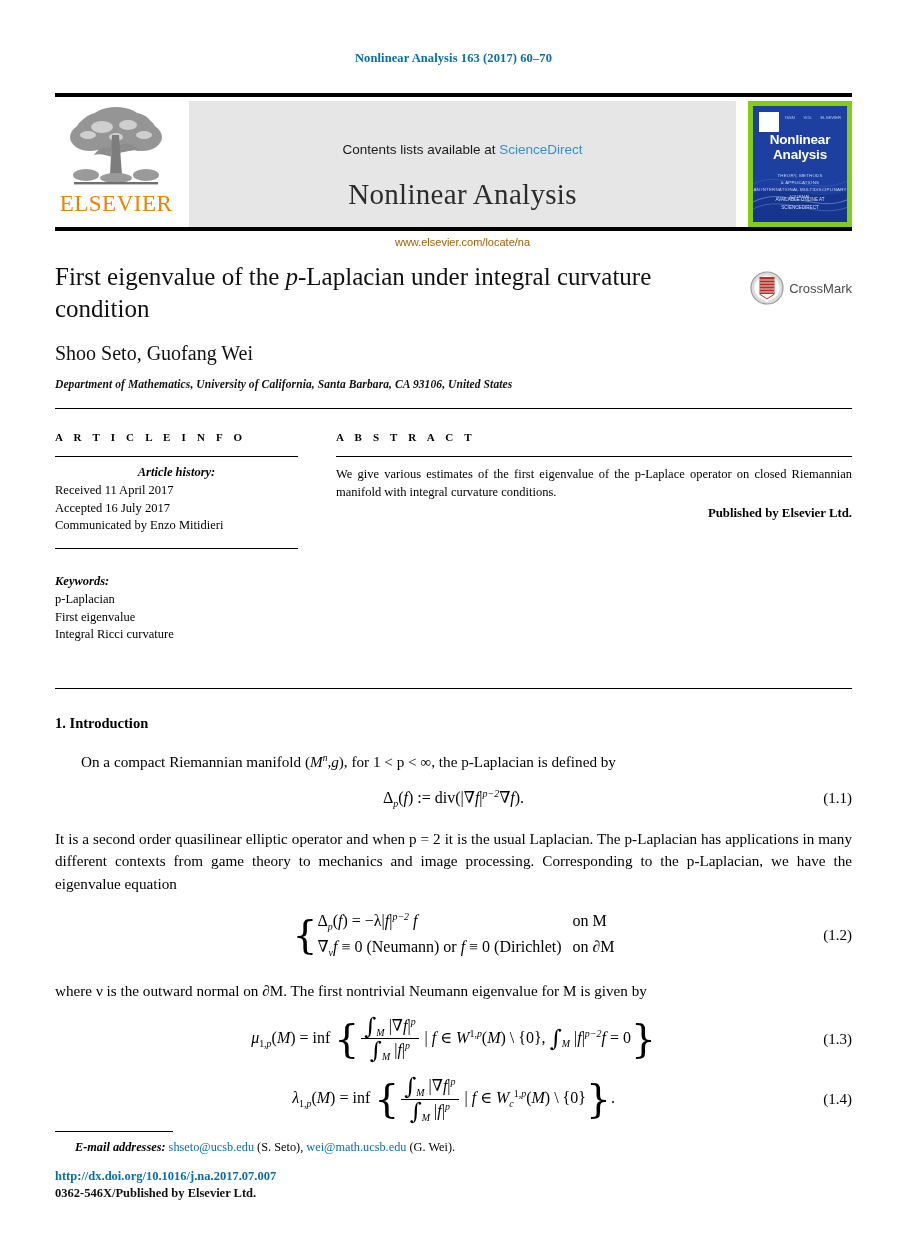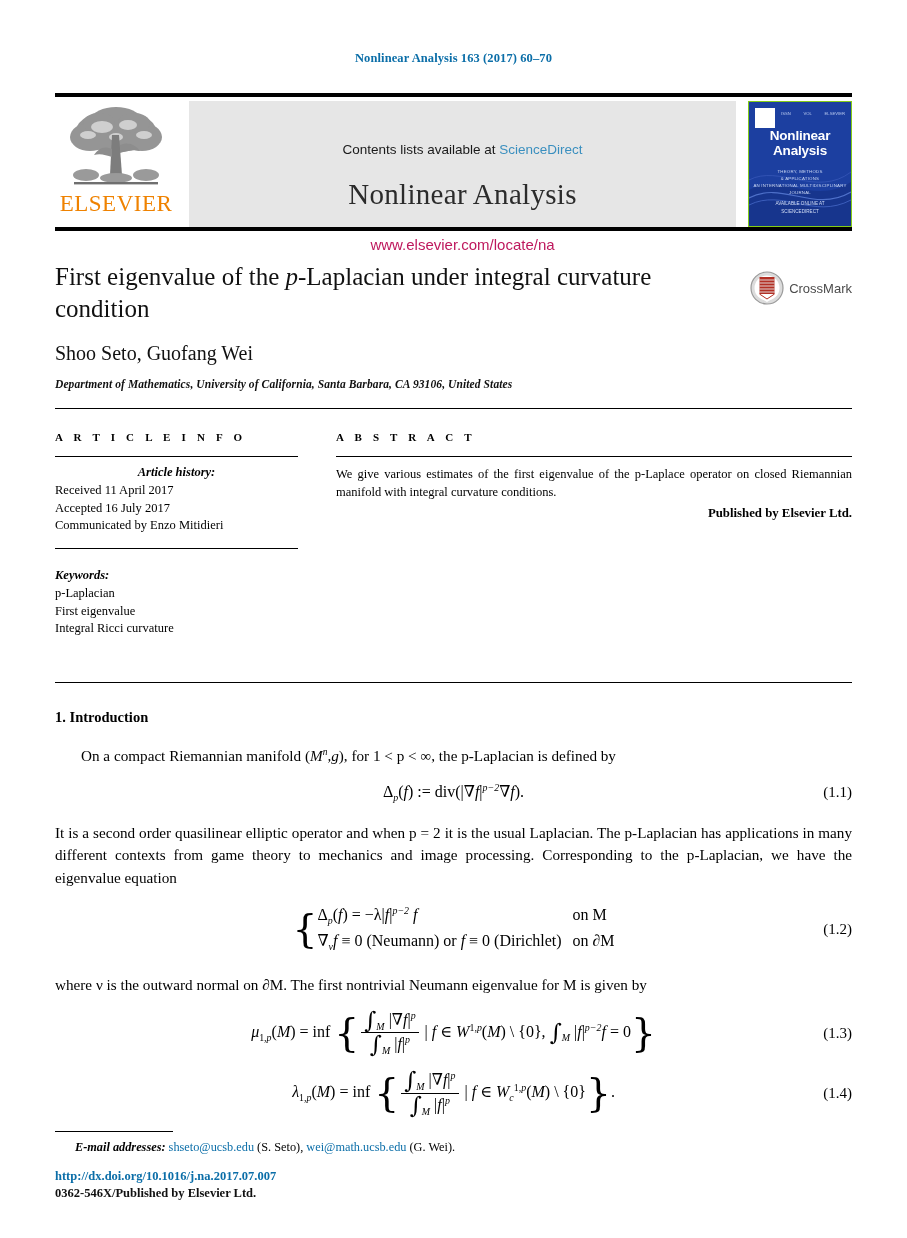--- a/index.html
+++ b/index.html
@@ -88,29 +88,29 @@
   }
   .journal-name {
     font-family: "Liberation Serif", serif;
     font-size: 29px;
     color: #2b2b2b;
     margin-top: 21px;
     letter-spacing: 0.3px;
   }
   .journal-url {
     margin-top: 25px;
-    font-size: 15px;
-    color: #be185d;
+    font-size: 11px;
+    color: #a16207;
     font-family: "Liberation Sans", sans-serif;
     text-align: right;
   }
   .cover-thumb {
     width: 104px;
     flex: 0 0 104px;
-    border: 1px solid #84cc16;
+    border: 5px solid #84cc16;
     box-sizing: border-box;
     background: #1c3fa0;
     position: relative;
     overflow: hidden;
   }
   .cover-inner { position:absolute; inset:0; }
   .cover-title {
     position: absolute;
     top: 26px; left: 0; right: 0;
     text-align: center;
@@ -212,21 +212,21 @@
     letter-spacing: 4.2px;
     font-family: "Liberation Serif", serif;
   }
   .hr-black { border-bottom: 1.6px solid #000; margin-top: 13px; }
   .meta {
     font-size: 12.5px;
     line-height: 1.42;
     margin-top: 7px;
   }
   .meta .lab { font-style: italic; font-weight: bold; text-align: center; }
-  .kw { margin-top: 18px; font-size: 12.5px; line-height: 1.42; }
+  .kw { margin-top: 24px; font-size: 12.5px; line-height: 1.42; }
   .abs-text {
     font-size: 12.5px;
     line-height: 1.45;
     margin-top: 8px;
     text-align: justify;
   }
   .abs-pub {
     text-align: right;
     font-weight: bold;
     font-size: 12.8px;

